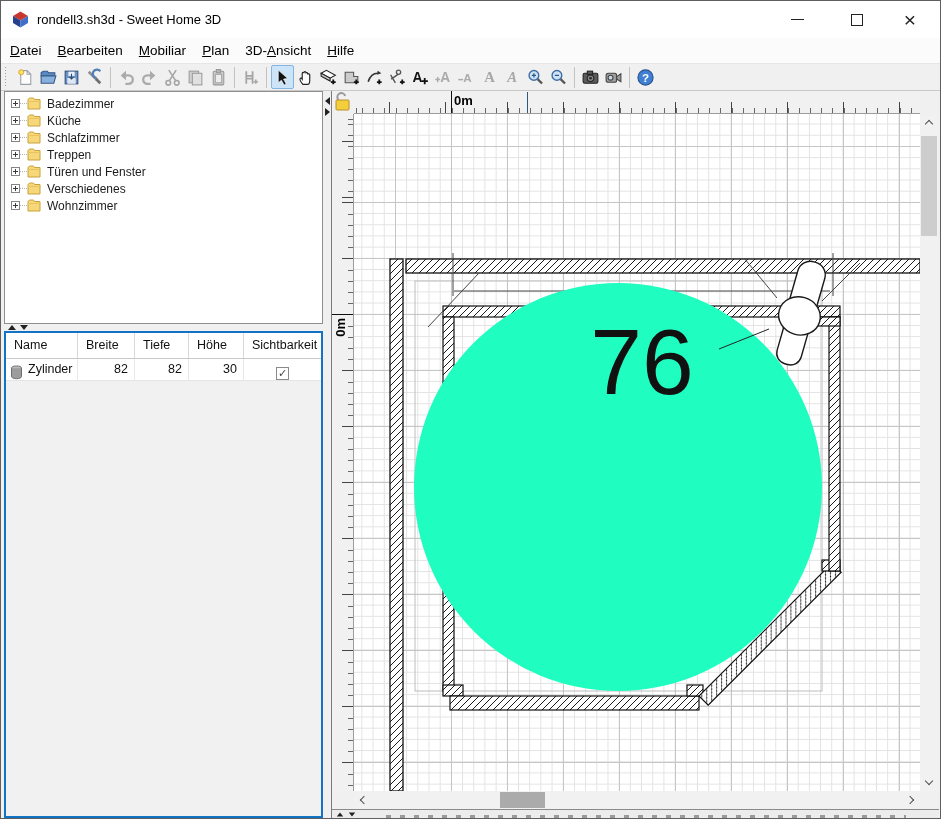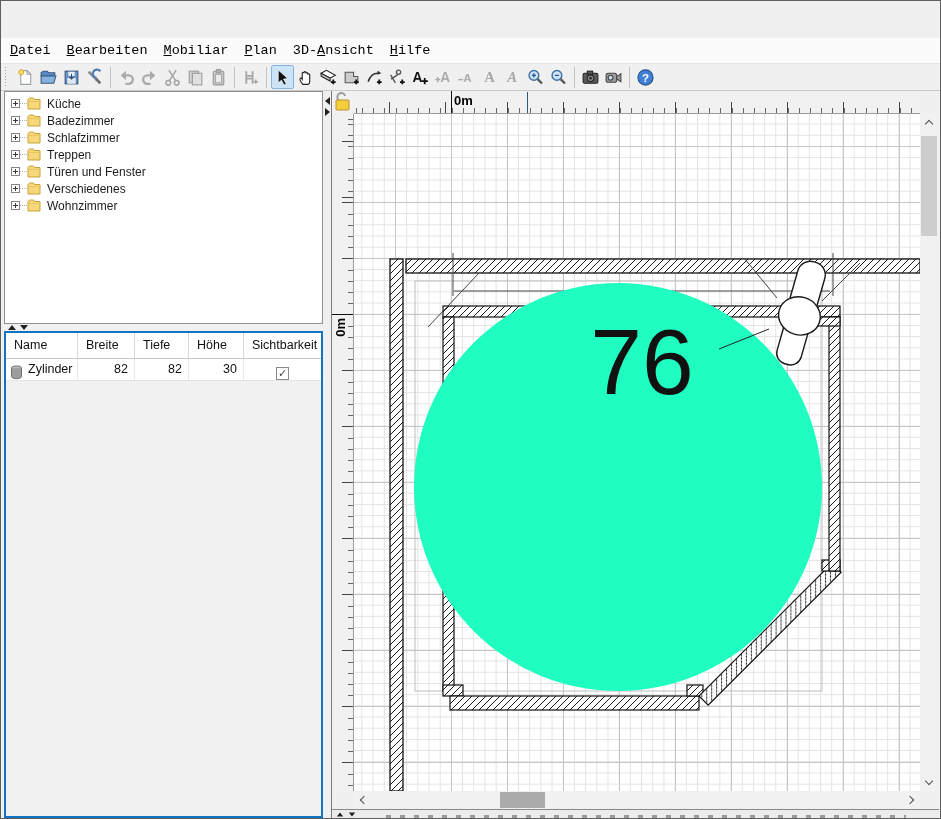--- a/index.html
+++ b/index.html
@@ -13,21 +13,21 @@
   .title-text{position:absolute;left:36px;top:0;height:37px;line-height:37px;font-size:13px;color:#000;}
   .winctrl{position:absolute;top:0;width:46px;height:37px;display:flex;align-items:center;justify-content:center;cursor:default;}
   .winctrl.min{right:120px}.winctrl.max{right:60px}.winctrl.close{right:7px}
   .glyph-min{width:13px;height:0;border-top:1.5px solid #222;}
   .glyph-max{width:12px;height:12px;border:1.4px solid #222;}
   .glyph-close{font-size:21px;font-weight:300;color:#222;line-height:20px;}
 
   
   .menubar{position:absolute;left:0;top:37px;width:100%;height:25px;background:#fbfbfb;
            display:flex;align-items:center;padding-left:2px;font-size:13.5px;color:#000;}
-  .menu-item{padding:3px 7px;margin-right:2px;font-family:Liberation Mono, monospace;}
+  .menu-item{padding:3px 7px;margin-right:2px;}
   .menu-item u{text-decoration:underline;}
 
   
   .toolbar{position:absolute;left:0;top:62px;width:100%;height:28px;background:#f0f0f0;
            border-top:1px solid #e6e6e6;border-bottom:1px solid #c9c9c9;
            display:flex;align-items:center;}
   .grip{width:4px;height:22px;margin:0 6px 0 3px;
         background:radial-gradient(#9f9f9f 32%,transparent 33%);background-size:3px 3px;}
   .tbtn{width:23px;height:24px;display:flex;align-items:center;justify-content:center;border:1px solid transparent;border-radius:2px;}
   .tbtn svg{width:19px;height:19px;}
@@ -119,20 +119,39 @@
   .bottomstrip .tri-up{margin-left:4px;transform:scale(.8);}
   .bottomstrip .tri-down{margin-left:4px;transform:scale(.8);}
   .sliver{margin-left:30px;width:520px;height:3px;margin-top:4px;
           background:repeating-linear-gradient(90deg,#9a9a9a 0 5px,transparent 5px 14px);}
 </style>
 </head>
 <body>
 
 <div id="app">
 
+  <div class="titlebar">
+    <span class="appicon">
+      <svg viewBox="0 0 17 17">
+          <polygon points="8.5,0.5 16,5 8.5,9.5 1,5" fill="#c8372d"></polygon>
+      <polygon points="1,5 8.5,9.5 8.5,16.5 1,12" fill="#27418f"></polygon>
+      <polygon points="16,5 8.5,9.5 8.5,16.5 16,12" fill="#3f6fc9"></polygon>
+        </svg>
+    </span>
+    <span class="title-text">rondell3.sh3d - Sweet Home 3D</span>
+    <div class="winctrl min">
+        <span class="glyph-min"></span>
+      </div>
+    <div class="winctrl max">
+        <span class="glyph-max"></span>
+      </div>
+    <div class="winctrl close">
+        <span class="glyph-close">×</span>
+      </div>
+  </div>
 
   <div class="menubar" id="menubar">
       <div class="menu-item"><u>D</u>atei</div>
       <div class="menu-item"><u>B</u>earbeiten</div>
       <div class="menu-item"><u>M</u>obiliar</div>
       <div class="menu-item"><u>P</u>lan</div>
       <div class="menu-item">3D-<u>A</u>nsicht</div>
       <div class="menu-item"><u>H</u>ilfe</div>
     </div>
 
@@ -364,30 +383,30 @@
 
   <div class="left-panel">
     <div class="tree" id="tree">
         <div class="tree-row">
           <span class="expander"></span>
           <span class="tree-stub"></span>
           <span class="folder"><svg width="14" height="13" viewBox="0 0 14 13">
               <path d="M1 2.5l1.5-1.5h4l1 1.5h5.5v9.5H1z" fill="#f6d87b" stroke="#c9a23b"></path>
               <path d="M1 4.5h12.5" stroke="#e9c35f"></path>
             </svg></span>
+          <span>Badezimmer</span>
+        </div>
+        <div class="tree-row">
+          <span class="expander"></span>
+          <span class="tree-stub"></span>
+          <span class="folder"><svg width="14" height="13" viewBox="0 0 14 13">
+              <path d="M1 2.5l1.5-1.5h4l1 1.5h5.5v9.5H1z" fill="#f6d87b" stroke="#c9a23b"></path>
+              <path d="M1 4.5h12.5" stroke="#e9c35f"></path>
+            </svg></span>
           <span>Küche</span>
-        </div>
-        <div class="tree-row">
-          <span class="expander"></span>
-          <span class="tree-stub"></span>
-          <span class="folder"><svg width="14" height="13" viewBox="0 0 14 13">
-              <path d="M1 2.5l1.5-1.5h4l1 1.5h5.5v9.5H1z" fill="#f6d87b" stroke="#c9a23b"></path>
-              <path d="M1 4.5h12.5" stroke="#e9c35f"></path>
-            </svg></span>
-          <span>Badezimmer</span>
         </div>
         <div class="tree-row">
           <span class="expander"></span>
           <span class="tree-stub"></span>
           <span class="folder"><svg width="14" height="13" viewBox="0 0 14 13">
               <path d="M1 2.5l1.5-1.5h4l1 1.5h5.5v9.5H1z" fill="#f6d87b" stroke="#c9a23b"></path>
               <path d="M1 4.5h12.5" stroke="#e9c35f"></path>
             </svg></span>
           <span>Schlafzimmer</span>
         </div>

